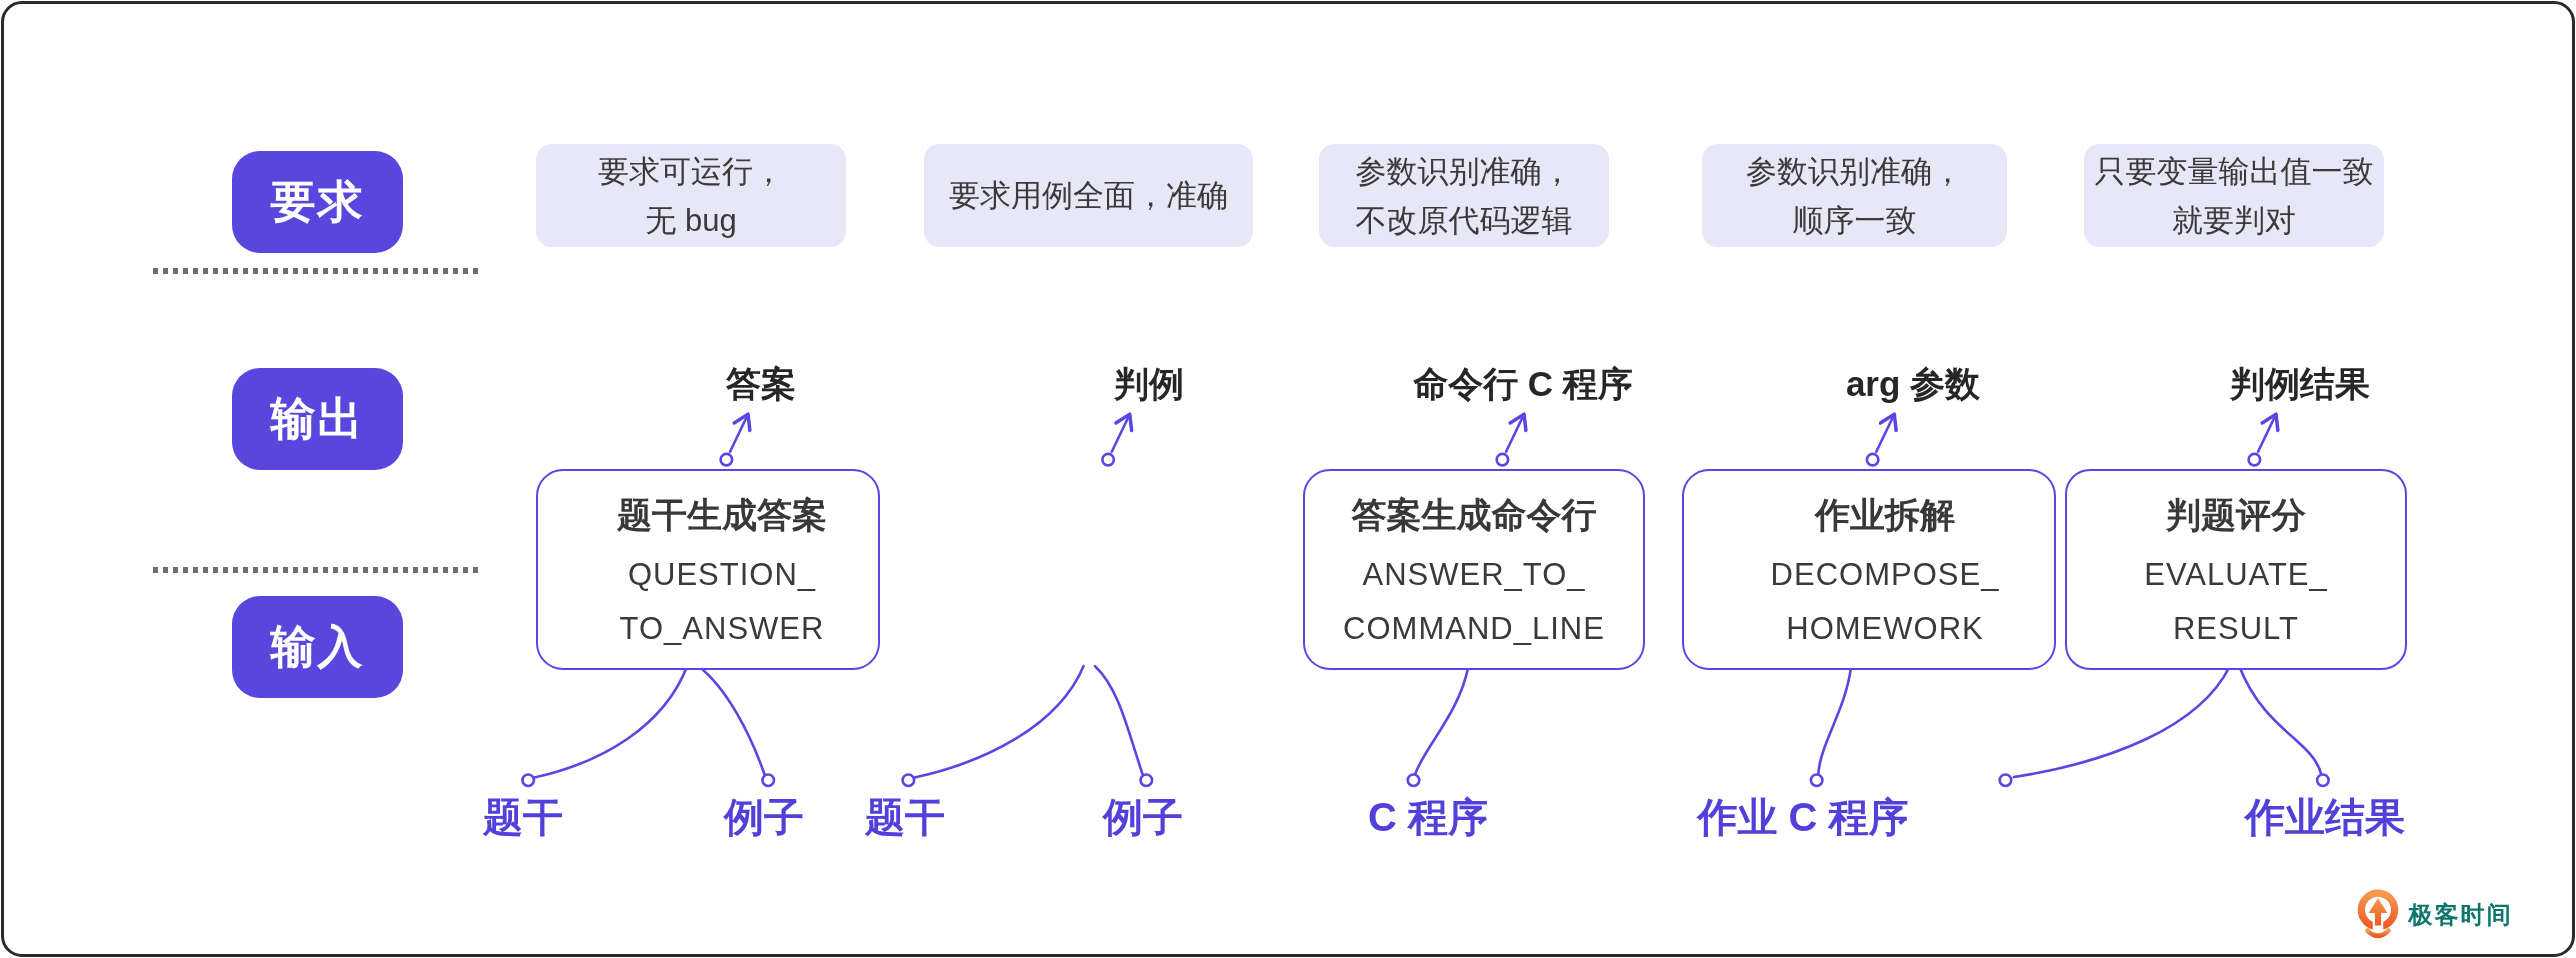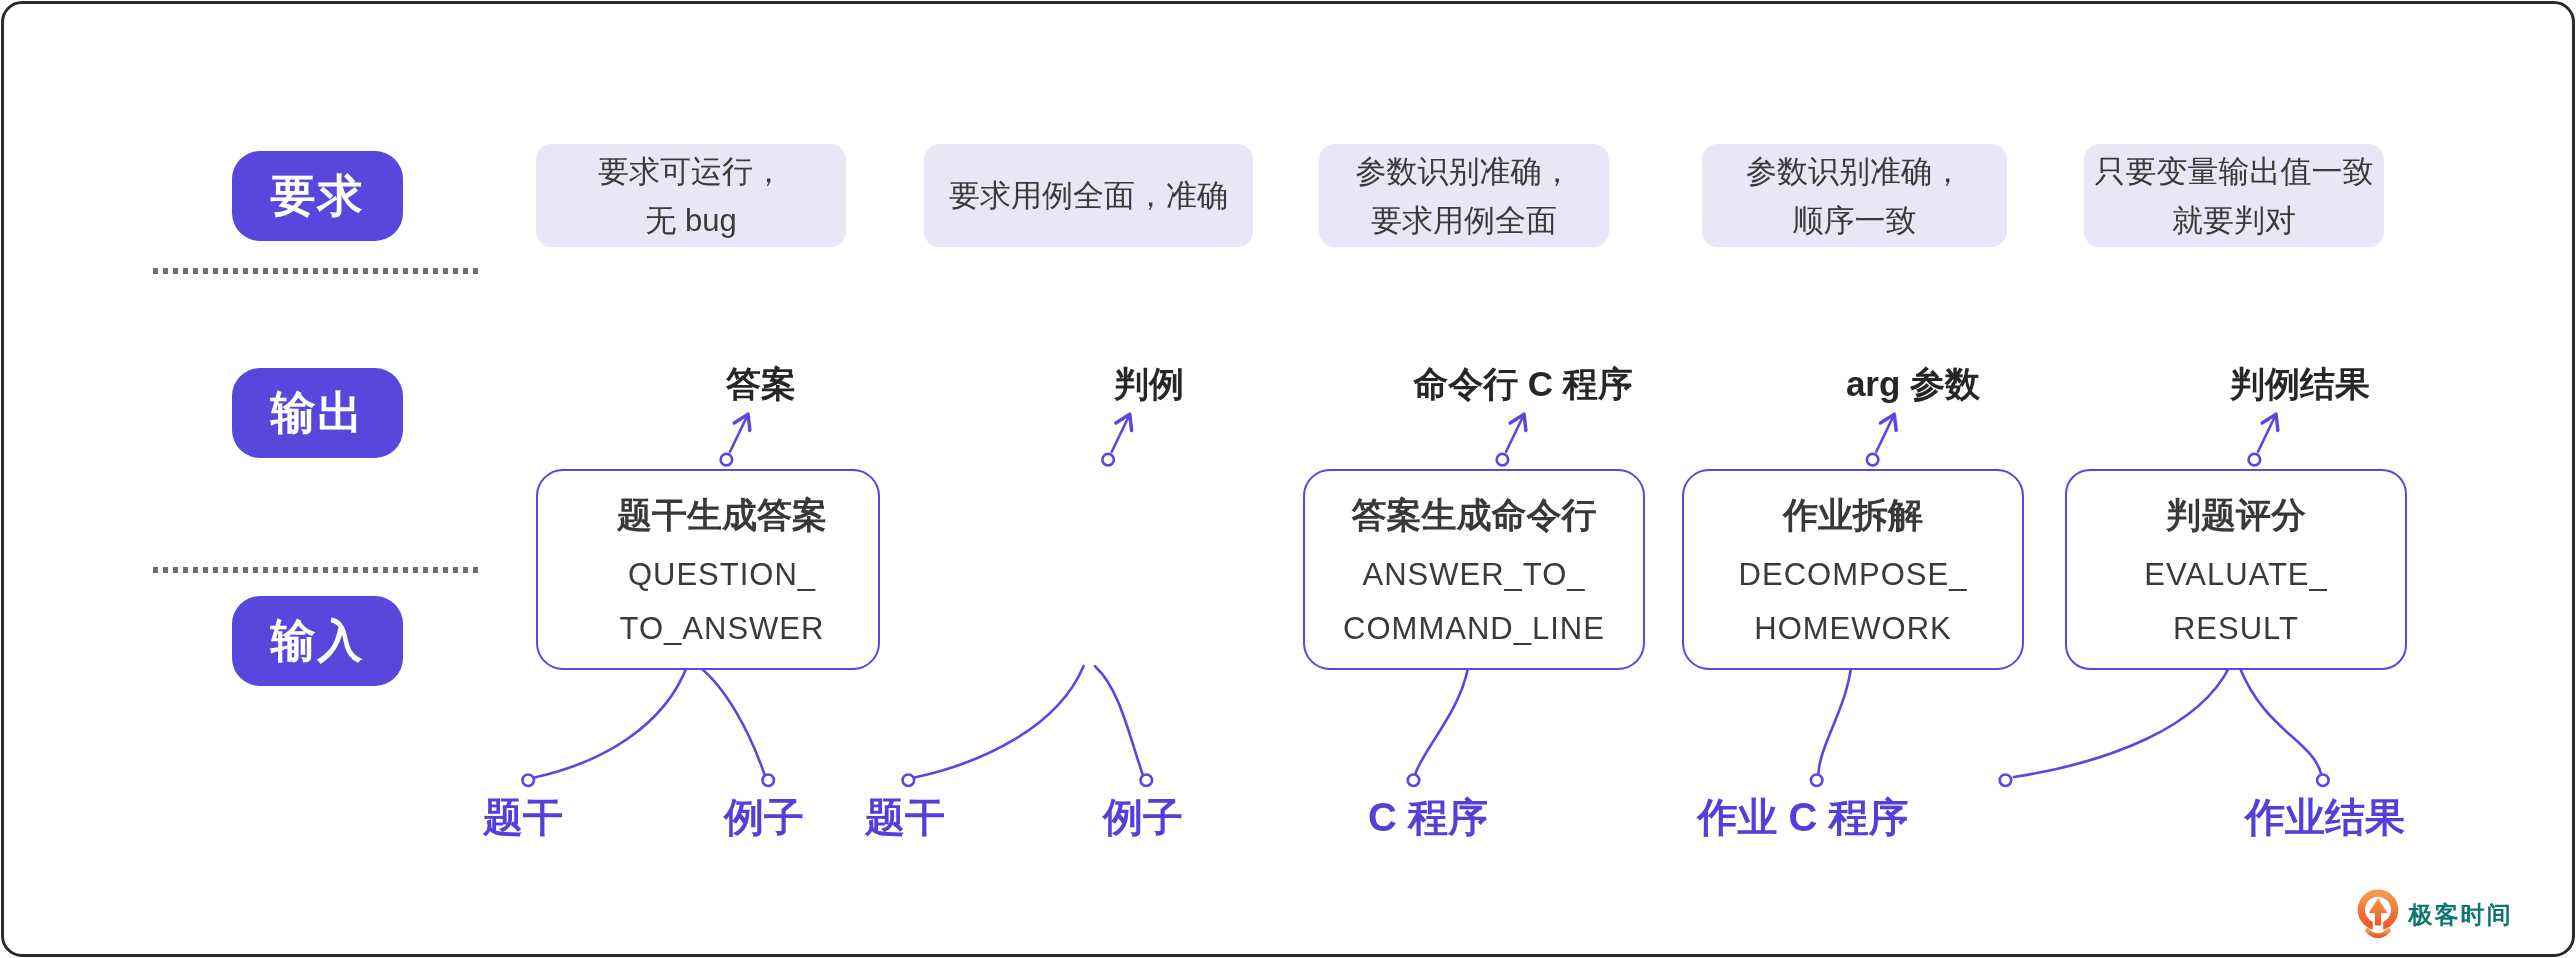--- a/index.html
+++ b/index.html
@@ -1,21 +1,21 @@
 <!DOCTYPE html>
 <html style="font-size:8.4px"><head>
 <meta charset="utf-8">
 <style>
   html,body{margin:0;padding:0;background:#ffffff;}
   #canvas{position:relative;width:2576px;height:958px;background:#ffffff;overflow:hidden;
           font-family:"Liberation Sans","DejaVu Sans",sans-serif;}
   .frame{position:absolute;inset:1px;border:3.1px solid #2b2b2b;border-radius:21px;pointer-events:none;}
 
   
-  .pill{position:absolute;left:232px;width:171px;height:90px;border-radius:28px;background:#5946DD;
+  .pill{position:absolute;left:232px;width:171px;height:102px;border-radius:28px;background:#5946DD;
         color:#ffffff;font-size:45px;font-weight:700;display:flex;align-items:center;justify-content:center;
         letter-spacing:2.1px;}
   .pill.requirement{top:151px;}
   .pill.output{top:368px;}
   .pill.input{top:596px;}
 
   .dotted{position:absolute;left:153px;width:327px;height:6.3px;
           background:repeating-linear-gradient(90deg,#6e6e6e 0 4.7px,transparent 4.7px 10px);}
   .dotted.d1{top:268px;}
   .dotted.d2{top:567px;}
@@ -39,21 +39,21 @@
   .outlabel.o4{left:1756px;width:314px;}
   .outlabel.o5{left:2143px;width:314px;}
 
   
   .task{position:absolute;top:469px;height:197px;border:2.1px solid #5946E3;border-radius:27px;background:#ffffff;
         display:flex;flex-direction:column;align-items:center;justify-content:center;gap:18px;text-align:center;
         z-index:2;}
   .task.b1{left:536px;width:312px;padding-left:28px;}
   .task.b2{left:915px;width:344px;}
   .task.b3{left:1303px;width:338px;}
-  .task.b4{left:1682px;width:338px;}
+  .task.b4{left:1682px;width:338px;padding-left:32px;}
   .task.b5{left:2065px;width:338px;border-radius:25px;}
   .task .cn{font-size:35px;font-weight:700;color:#383838;}
   .task .en{font-size:31px;font-weight:500;color:#3a3a3a;letter-spacing:1px;}
 
   
   .inlabel{position:absolute;top:795px;height:44px;line-height:44px;width:324px;text-align:center;
            color:#5140D9;font-size:40px;font-weight:700;}
   .inlabel.i1{left:361px;}
   .inlabel.i2{left:602px;}
   .inlabel.i3{left:743px;}
@@ -127,21 +127,21 @@
 
   <div class="req r1">
     <span>要求可运行，</span>
     <span>无 bug</span>
   </div>
   <div class="req r2">
     <span>要求用例全面，准确</span>
   </div>
   <div class="req r3">
     <span>参数识别准确，</span>
-    <span>要求用例全面</span>
+    <span>不改原代码逻辑</span>
   </div>
   <div class="req r4">
     <span>参数识别准确，</span>
     <span>顺序一致</span>
   </div>
   <div class="req r5">
     <span>只要变量输出值一致</span>
     <span>就要判对</span>
   </div>
 

